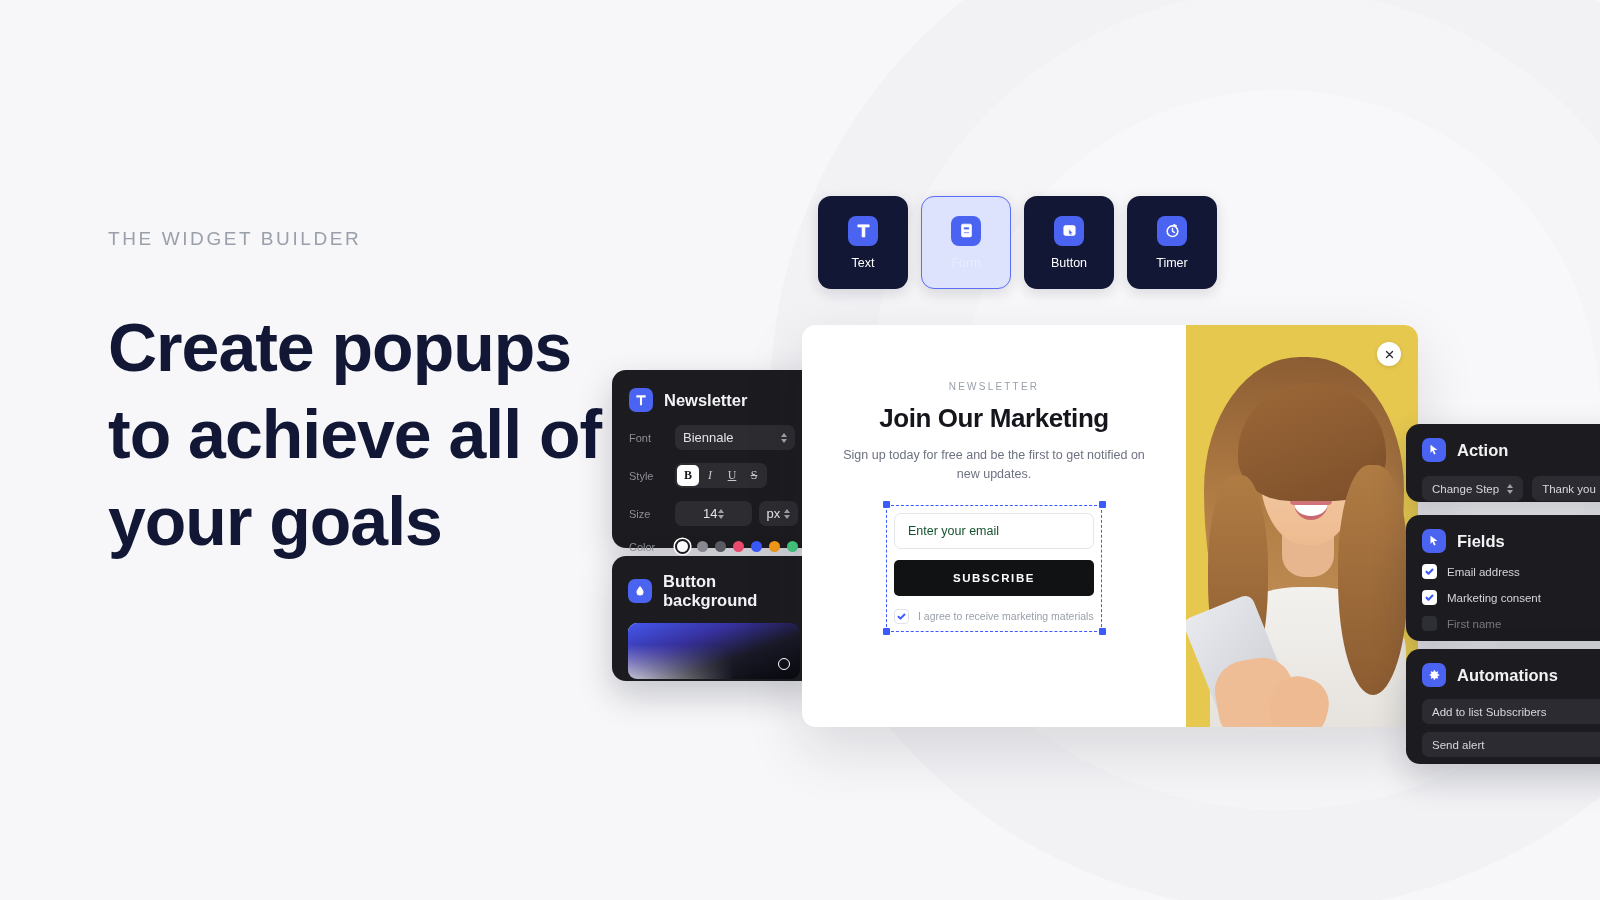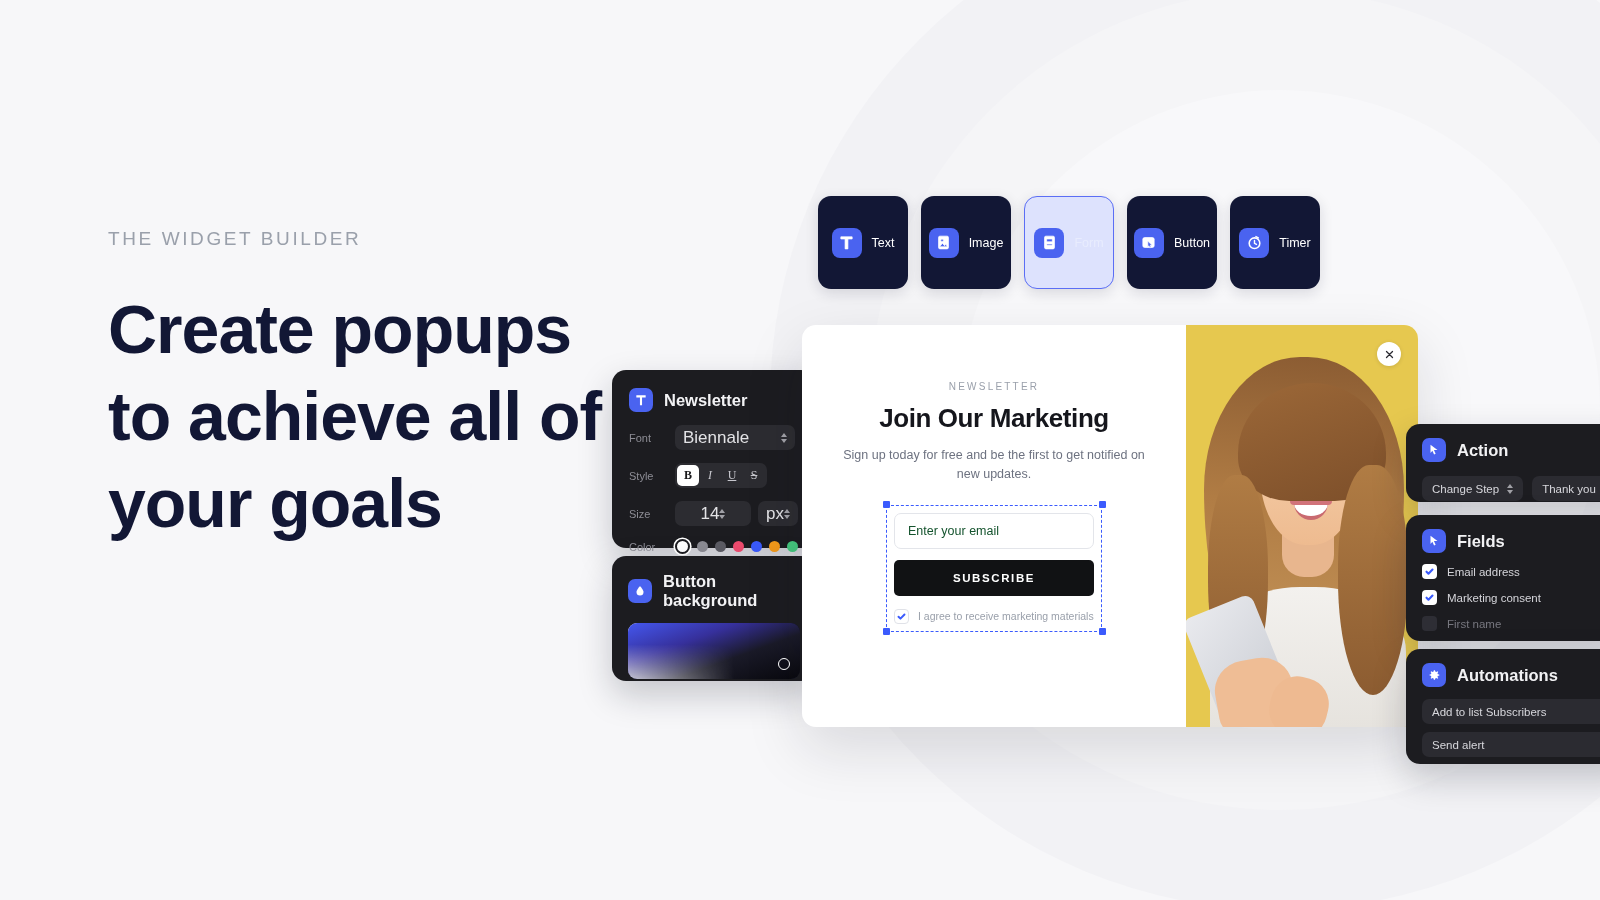--- a/index.html
+++ b/index.html
@@ -15,31 +15,31 @@
   .ring-2{ width:820px;  height:820px;  left:870px; top:-10px;  background:#f5f5f7; }
   .ring-3{ width:640px;  height:640px;  left:960px; top:90px;   background:#f8f8fa; }
 
   
   .hero{ position:absolute; left:108px; top:228px; width:520px; }
   .eyebrow{
     font-size:19px; letter-spacing:2.6px; color:#9aa0ab;
     font-weight:400; text-transform:uppercase;
   }
   .headline{
-    margin-top:36px;
+    margin-top:54px;
     font-size:68px; line-height:1.28; font-weight:700;
     color:#121735; letter-spacing:-1px;
   }
 
   
   .toolbar{ position:absolute; left:818px; top:196px; display:flex; gap:13px; }
   .wtile{
     width:90px; height:93px; border-radius:13px;
     background:#121735;
-    display:flex; flex-direction:row; align-items:center; justify-content:center;
+    display:flex; flex-direction:column; align-items:center; justify-content:center;
     gap:10px; cursor:pointer;
     box-shadow:0 4px 14px rgba(18,23,53,.14);
   }
   .wtile.active{
     background:#dde2fd; border:1.6px solid #5b6ef5;
   }
   .wtile .gi{
     width:30px; height:30px; border-radius:8px; background:#4a63f0;
     display:flex; align-items:center; justify-content:center;
   }
@@ -61,21 +61,21 @@
   .dhead .hi svg{ width:14px; height:14px; fill:#fff; }
   .dhead .htxt{ font-size:16.5px; font-weight:600; color:#f2f2f4; }
 
   
   #typography-card{ left:612px; top:370px; width:203px; height:178px; padding:18px 17px; }
   .trow{ display:flex; align-items:center; margin-top:13px; }
   .tlabel{ width:46px; font-size:11px; color:#8d8d95; flex:0 0 auto; }
   .tfield{
     background:#2c2c31; border-radius:7px; height:25px;
     display:flex; align-items:center; padding:0 8px;
-    font-size:17px; color:#e3e3e6;
+    font-size:13px; color:#e3e3e6;
   }
   .tfield.font{ width:120px; justify-content:space-between; }
   .tfield.size{ width:78px; justify-content:center; }
   .tfield.unit{ width:40px; justify-content:space-between; margin-left:7px; }
   .spin{ display:flex; flex-direction:column; gap:2px; opacity:.75; }
   .spin i{ display:block; width:0; height:0; border-left:3.5px solid transparent;
            border-right:3.5px solid transparent; }
   .spin i.up{ border-bottom:4px solid #c9c9cf; }
   .spin i.dn{ border-top:4px solid #c9c9cf; }
 
@@ -243,30 +243,20 @@
 
   <div class="wtile">
     <span class="gi">
       <svg viewBox="0 0 24 24">
           <path d="M4 4h16v3h-6v14h-4V7H4z" fill="#fff"></path>
         </svg>
     </span>
     <span class="wlabel">Text</span>
   </div>
 
-  <div class="wtile">
-    <span class="gi">
-      <svg viewBox="0 0 24 24">
-          <rect x="5" y="3" width="14" height="18" rx="2" fill="#fff"></rect>
-          <circle cx="10" cy="9" r="1.8" fill="#4a63f0"></circle>
-          <path d="M6.5 18l4-5 3 3.5 2-2 2 3.5z" fill="#4a63f0"></path>
-        </svg>
-    </span>
-    <span class="wlabel">Image</span>
-  </div>
 
   <div class="wtile active">
     <span class="gi">
       <svg viewBox="0 0 24 24">
           <rect x="5" y="3" width="14" height="18" rx="2" fill="#fff"></rect>
           <rect x="8" y="7" width="8" height="4" rx="1" fill="#4a63f0"></rect>
           <rect x="8" y="14" width="8" height="1.8" rx=".9" fill="#4a63f0"></rect>
         </svg>
     </span>
     <span class="wlabel">Form</span>

